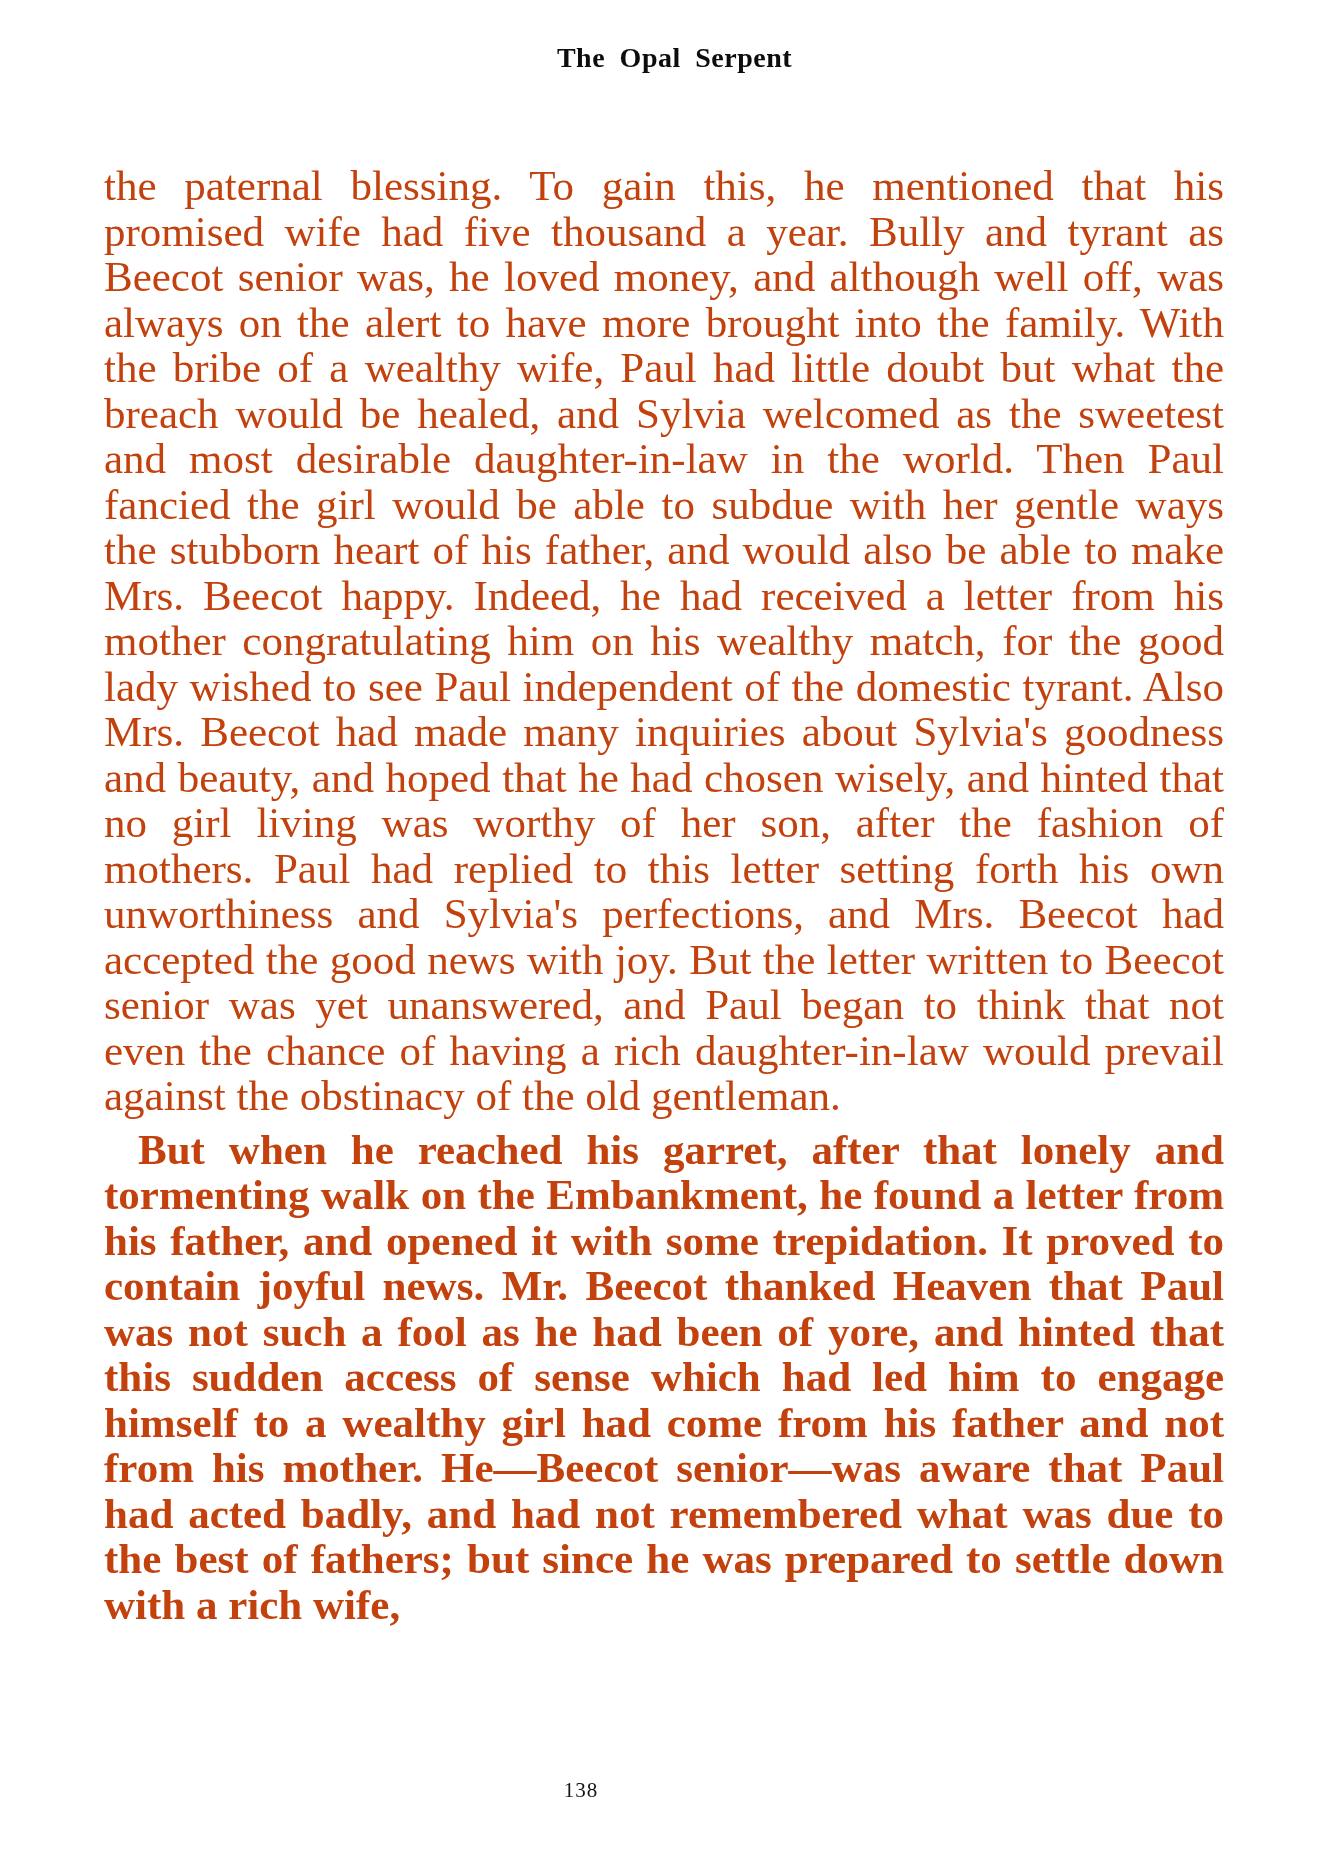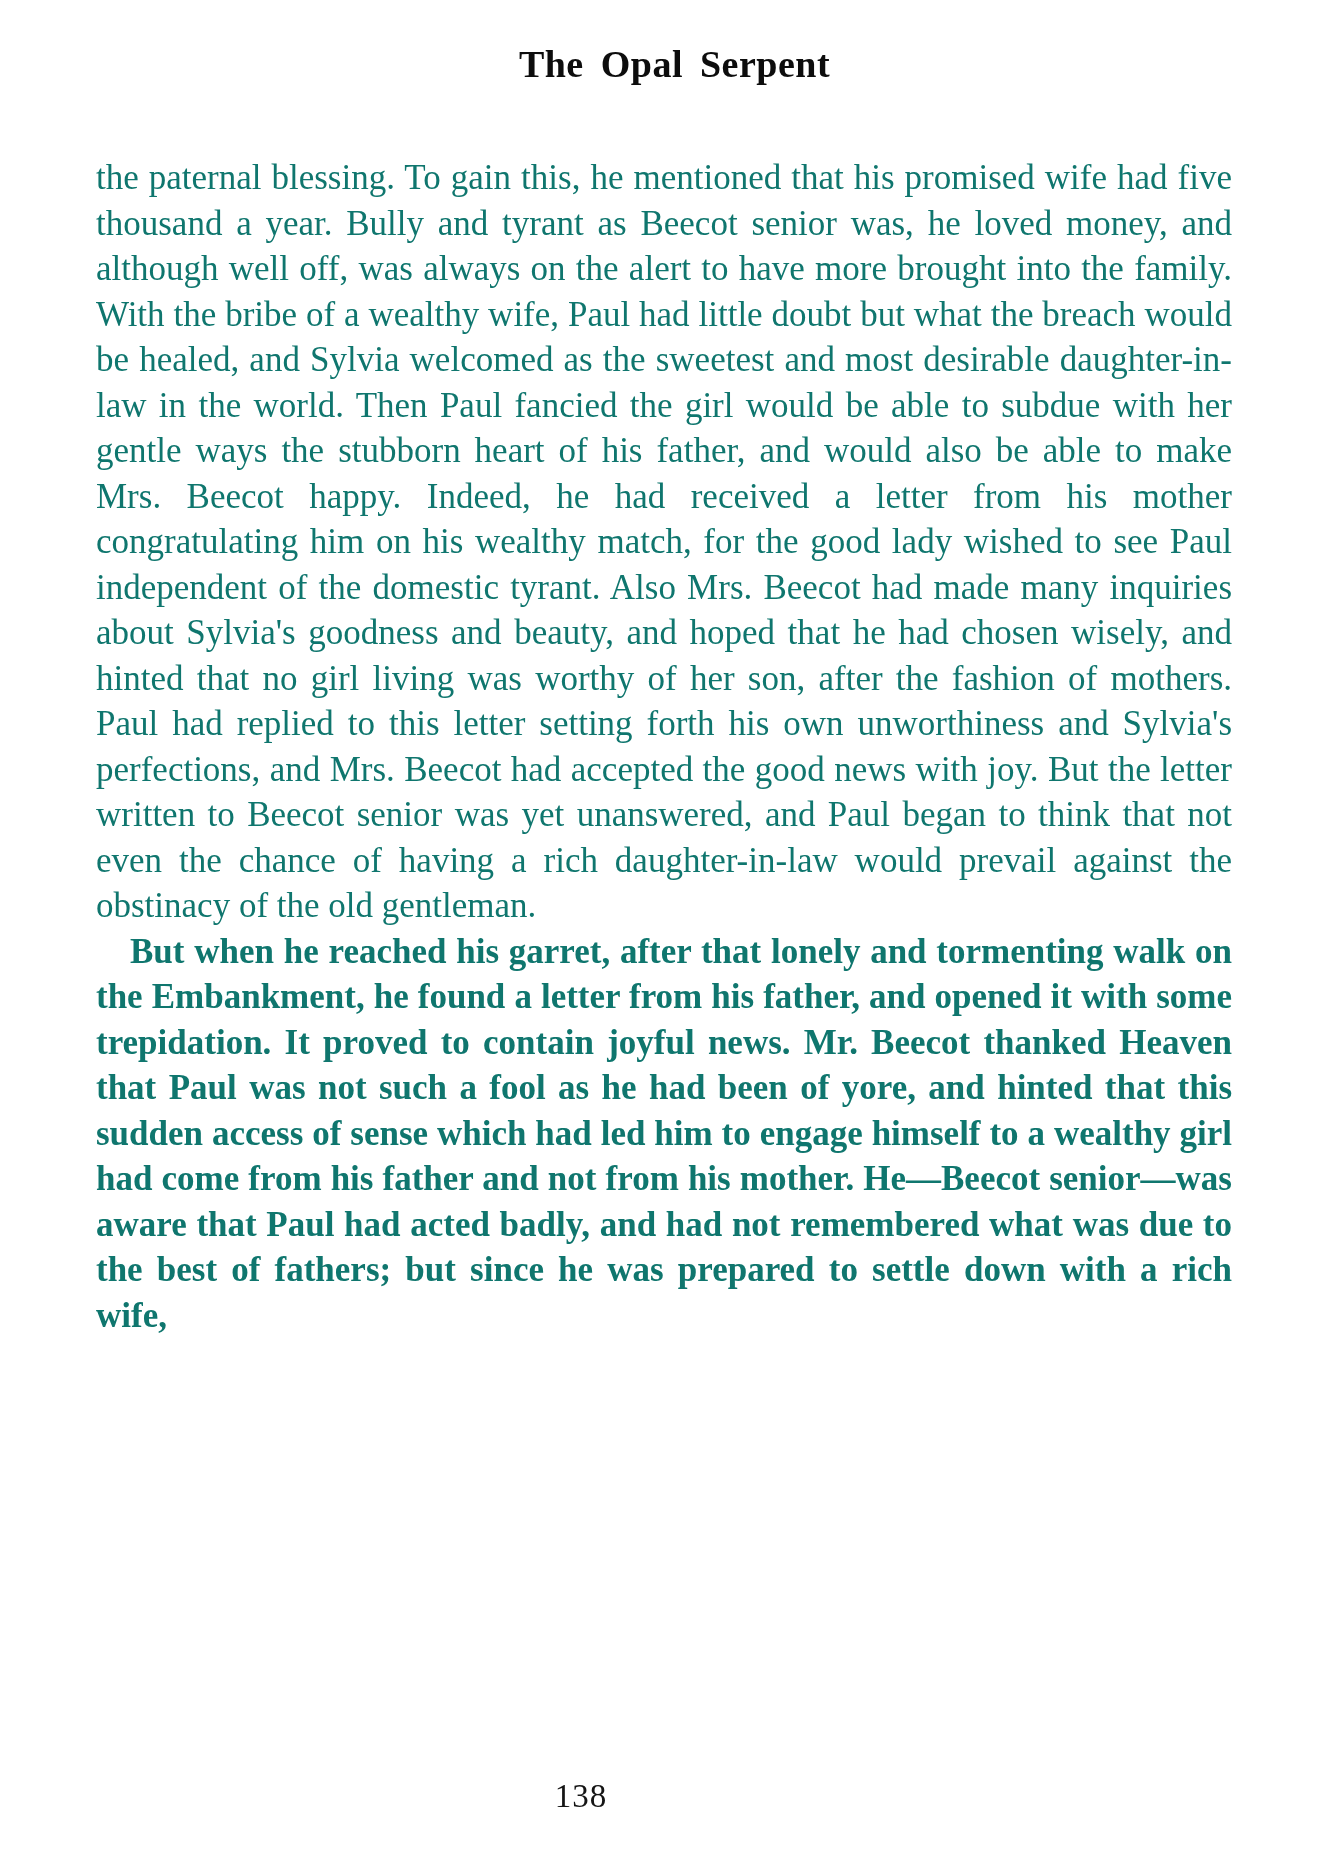--- a/index.html
+++ b/index.html
@@ -19,55 +19,55 @@
     position: absolute;
     top: 0;
     left: 0;
     width: 1322px;
     height: 1858px;
     box-sizing: border-box;
     padding: 0;
   }
   .running-head {
     text-align: center;
-    font-size: 38px;
+    font-size: 28px;
     letter-spacing: 0.5px;
     margin-top: 42px;
     margin-bottom: 0;
     font-weight: 600;
     word-spacing: 7px;
     color: #0d0d0d;
     margin-left: 27px;
   }
   .body-block {
     position: absolute;
     left: 96px;
     top: 155px;
     width: 1136px;
   }
   p.para {
-    margin: 0;
-    font-size: 35px;
+    margin: 8px;
+    font-size: 43px;
     line-height: 45.5px;
     text-align: justify;
     text-justify: inter-word;
-    color: #0f766e;
+    color: #c2410c;
     hyphens: none;
   }
   p.para + p.para {
     text-indent: 34px;
     font-weight: bold;
   }
   .folio {
     position: absolute;
     top: 1778px;
     left: 0;
     width: 1322px;
     text-align: center;
-    font-size: 33px;
+    font-size: 21px;
     letter-spacing: 1px;
     color: #151515;
   }
   .folio span {
     display: inline-block;
     transform: translateX(-80px);
   }
 </style>
 </head>
 <body>

